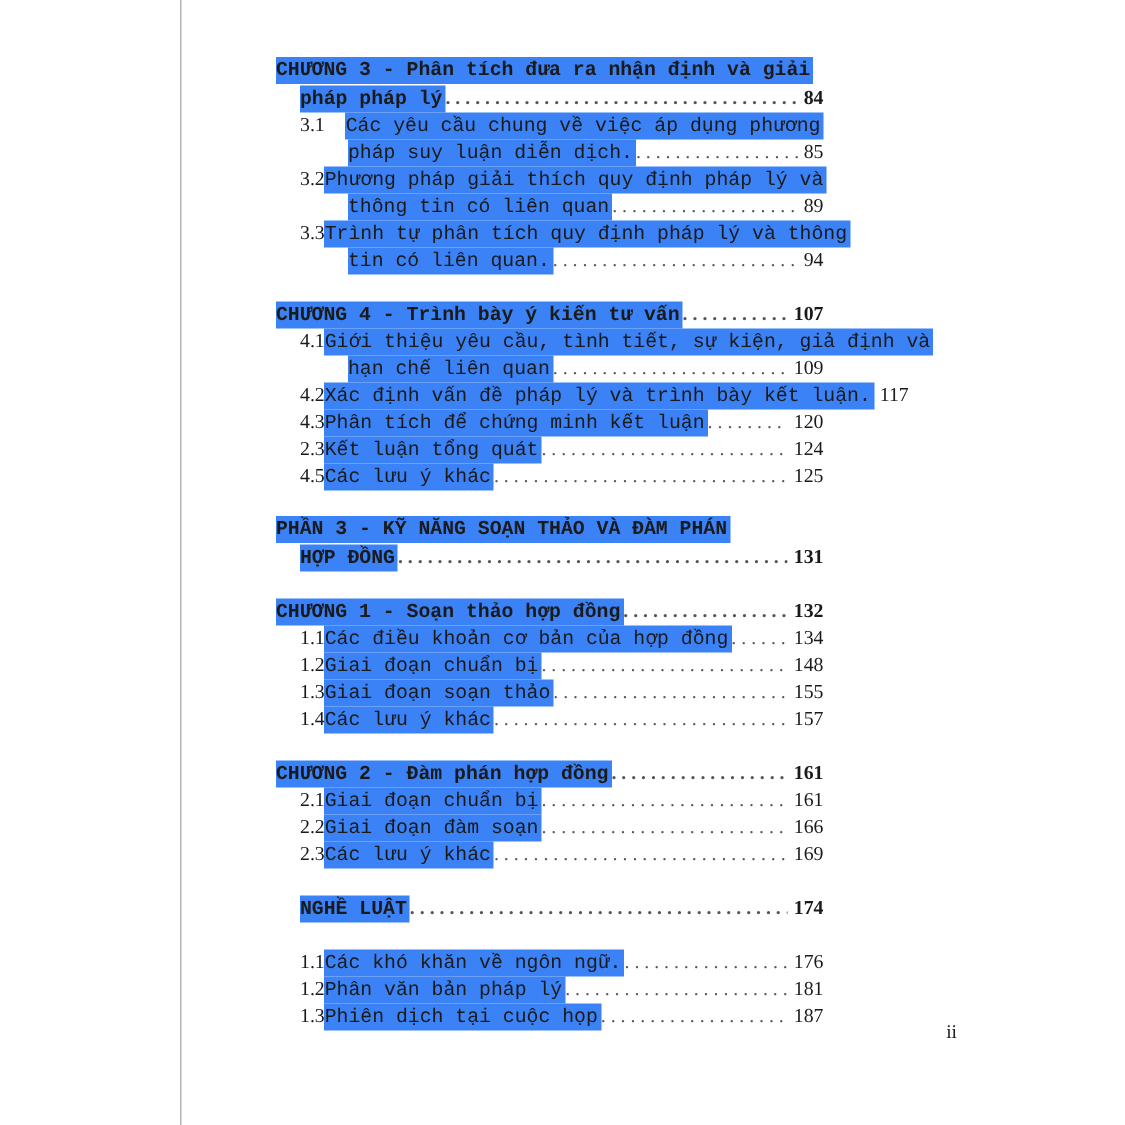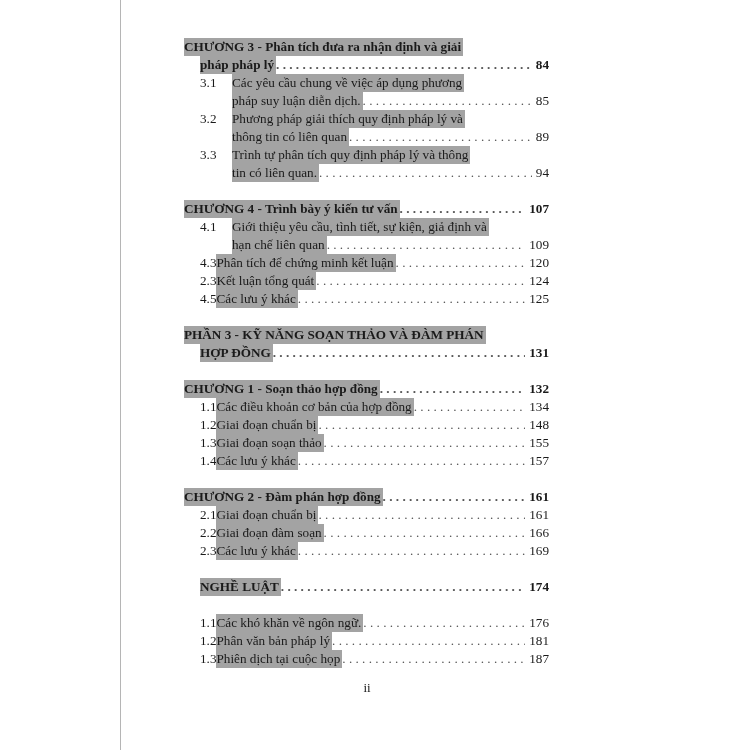--- a/index.html
+++ b/index.html
@@ -1,31 +1,31 @@
 <!DOCTYPE html>
 <html><head>
 <meta charset="utf-8">
 <style>
   html, body { margin:0; padding:0; }
   body { width:750px; height:750px; background:#ffffff; position:relative; overflow:hidden;
          font-family:"Liberation Serif", "DejaVu Serif", serif; color:#1a1a1a; }
   .page-edge { position:absolute; left:120px; top:0; width:1px; height:750px; background:#b5b5b5; }
   .toc { position:absolute; left:184px; top:38px; width:365px; font-size:13.2px; }
   .line { position:relative; height:18px; line-height:18px; white-space:nowrap; display:flex; align-items:baseline; }
-  .line .txt { flex:0 0 auto; background:#a3a3a3; padding-right:2px; }
+  .line .txt { flex:0 0 auto; background:#3b82f6; padding-right:2px;font-family:Liberation Mono, monospace; }
   .line .dots { flex:1 1 auto; overflow:hidden; color:#555; letter-spacing:1.6px; }
   .line .dots::before { content:". . . . . . . . . . . . . . . . . . . . . . . . . . . . . . . . . . . . . . . . . . . . . . . . . . . . . . . . . . . . . . . . . . . ."; letter-spacing:0; }
   .line .pg { flex:0 0 auto; padding-left:4px; }
   .bold { font-weight:bold; }
   .ind-cont { padding-left:16px; }
   .sub { padding-left:16px; }
   .num { display:inline-block; width:32px; }
   .sub-cont { padding-left:48px; }
   .gap-lg { height:18px; }
-  .footer { position:absolute; left:0; width:638px; top:680px; text-align:center; font-size:13px;margin-left:48px; }
+  .footer { position:absolute; left:0; width:638px; top:680px; text-align:right; font-size:13px; }
 </style>
 </head>
 <body>
 
 <div class="page-edge"></div>
 
 <div class="toc">
 
   <div class="line bold">
     <span class="txt">CHƯƠNG 3 - Phân tích đưa ra nhận định và giải</span>
@@ -76,20 +76,26 @@
   <div class="line sub">
     <span class="num">4.1</span>
     <span class="txt">Giới thiệu yêu cầu, tình tiết, sự kiện, giả định và</span>
   </div>
   <div class="line sub-cont">
     <span class="txt">hạn chế liên quan</span>
     <span class="dots"></span>
     <span class="pg">109</span>
   </div>
   <div class="line sub">
+    <span class="num">4.2</span>
+    <span class="txt">Xác định vấn đề pháp lý và trình bày kết luận.</span>
+    <span class="dots"></span>
+    <span class="pg">117</span>
+  </div>
+  <div class="line sub">
     <span class="num">4.3</span>
     <span class="txt">Phân tích để chứng minh kết luận</span>
     <span class="dots"></span>
     <span class="pg">120</span>
   </div>
   <div class="line sub">
     <span class="num">2.3</span>
     <span class="txt">Kết luận tổng quát</span>
     <span class="dots"></span>
     <span class="pg">124</span>

